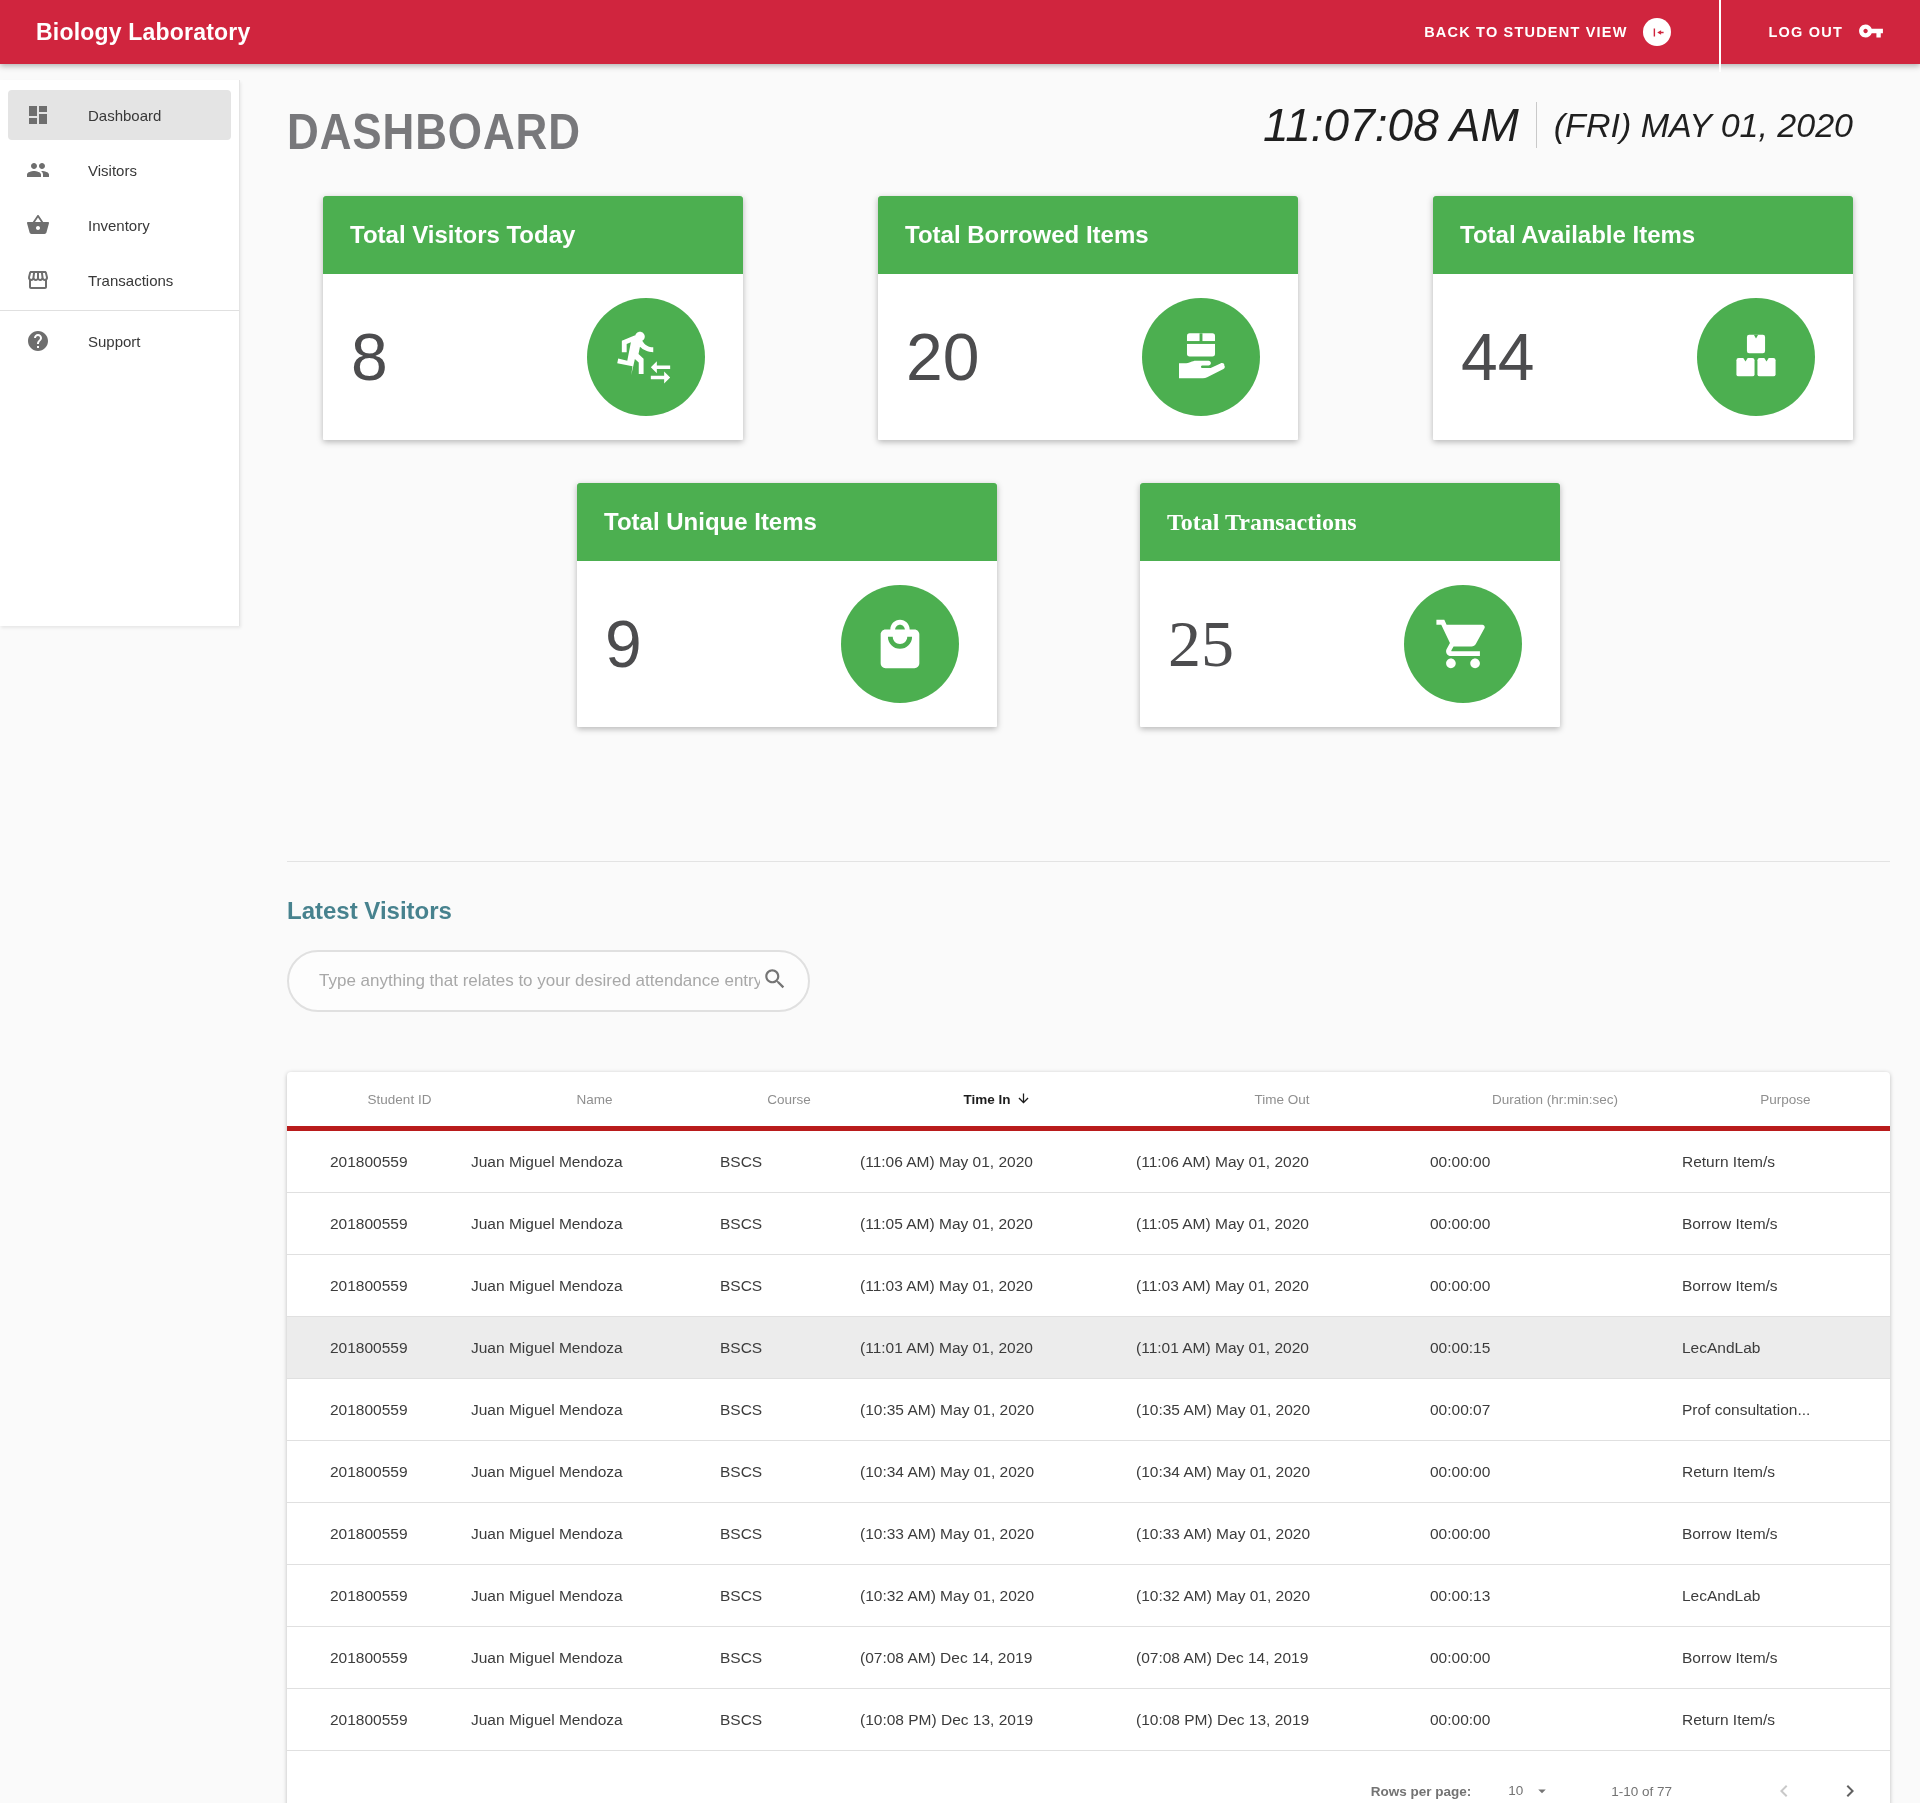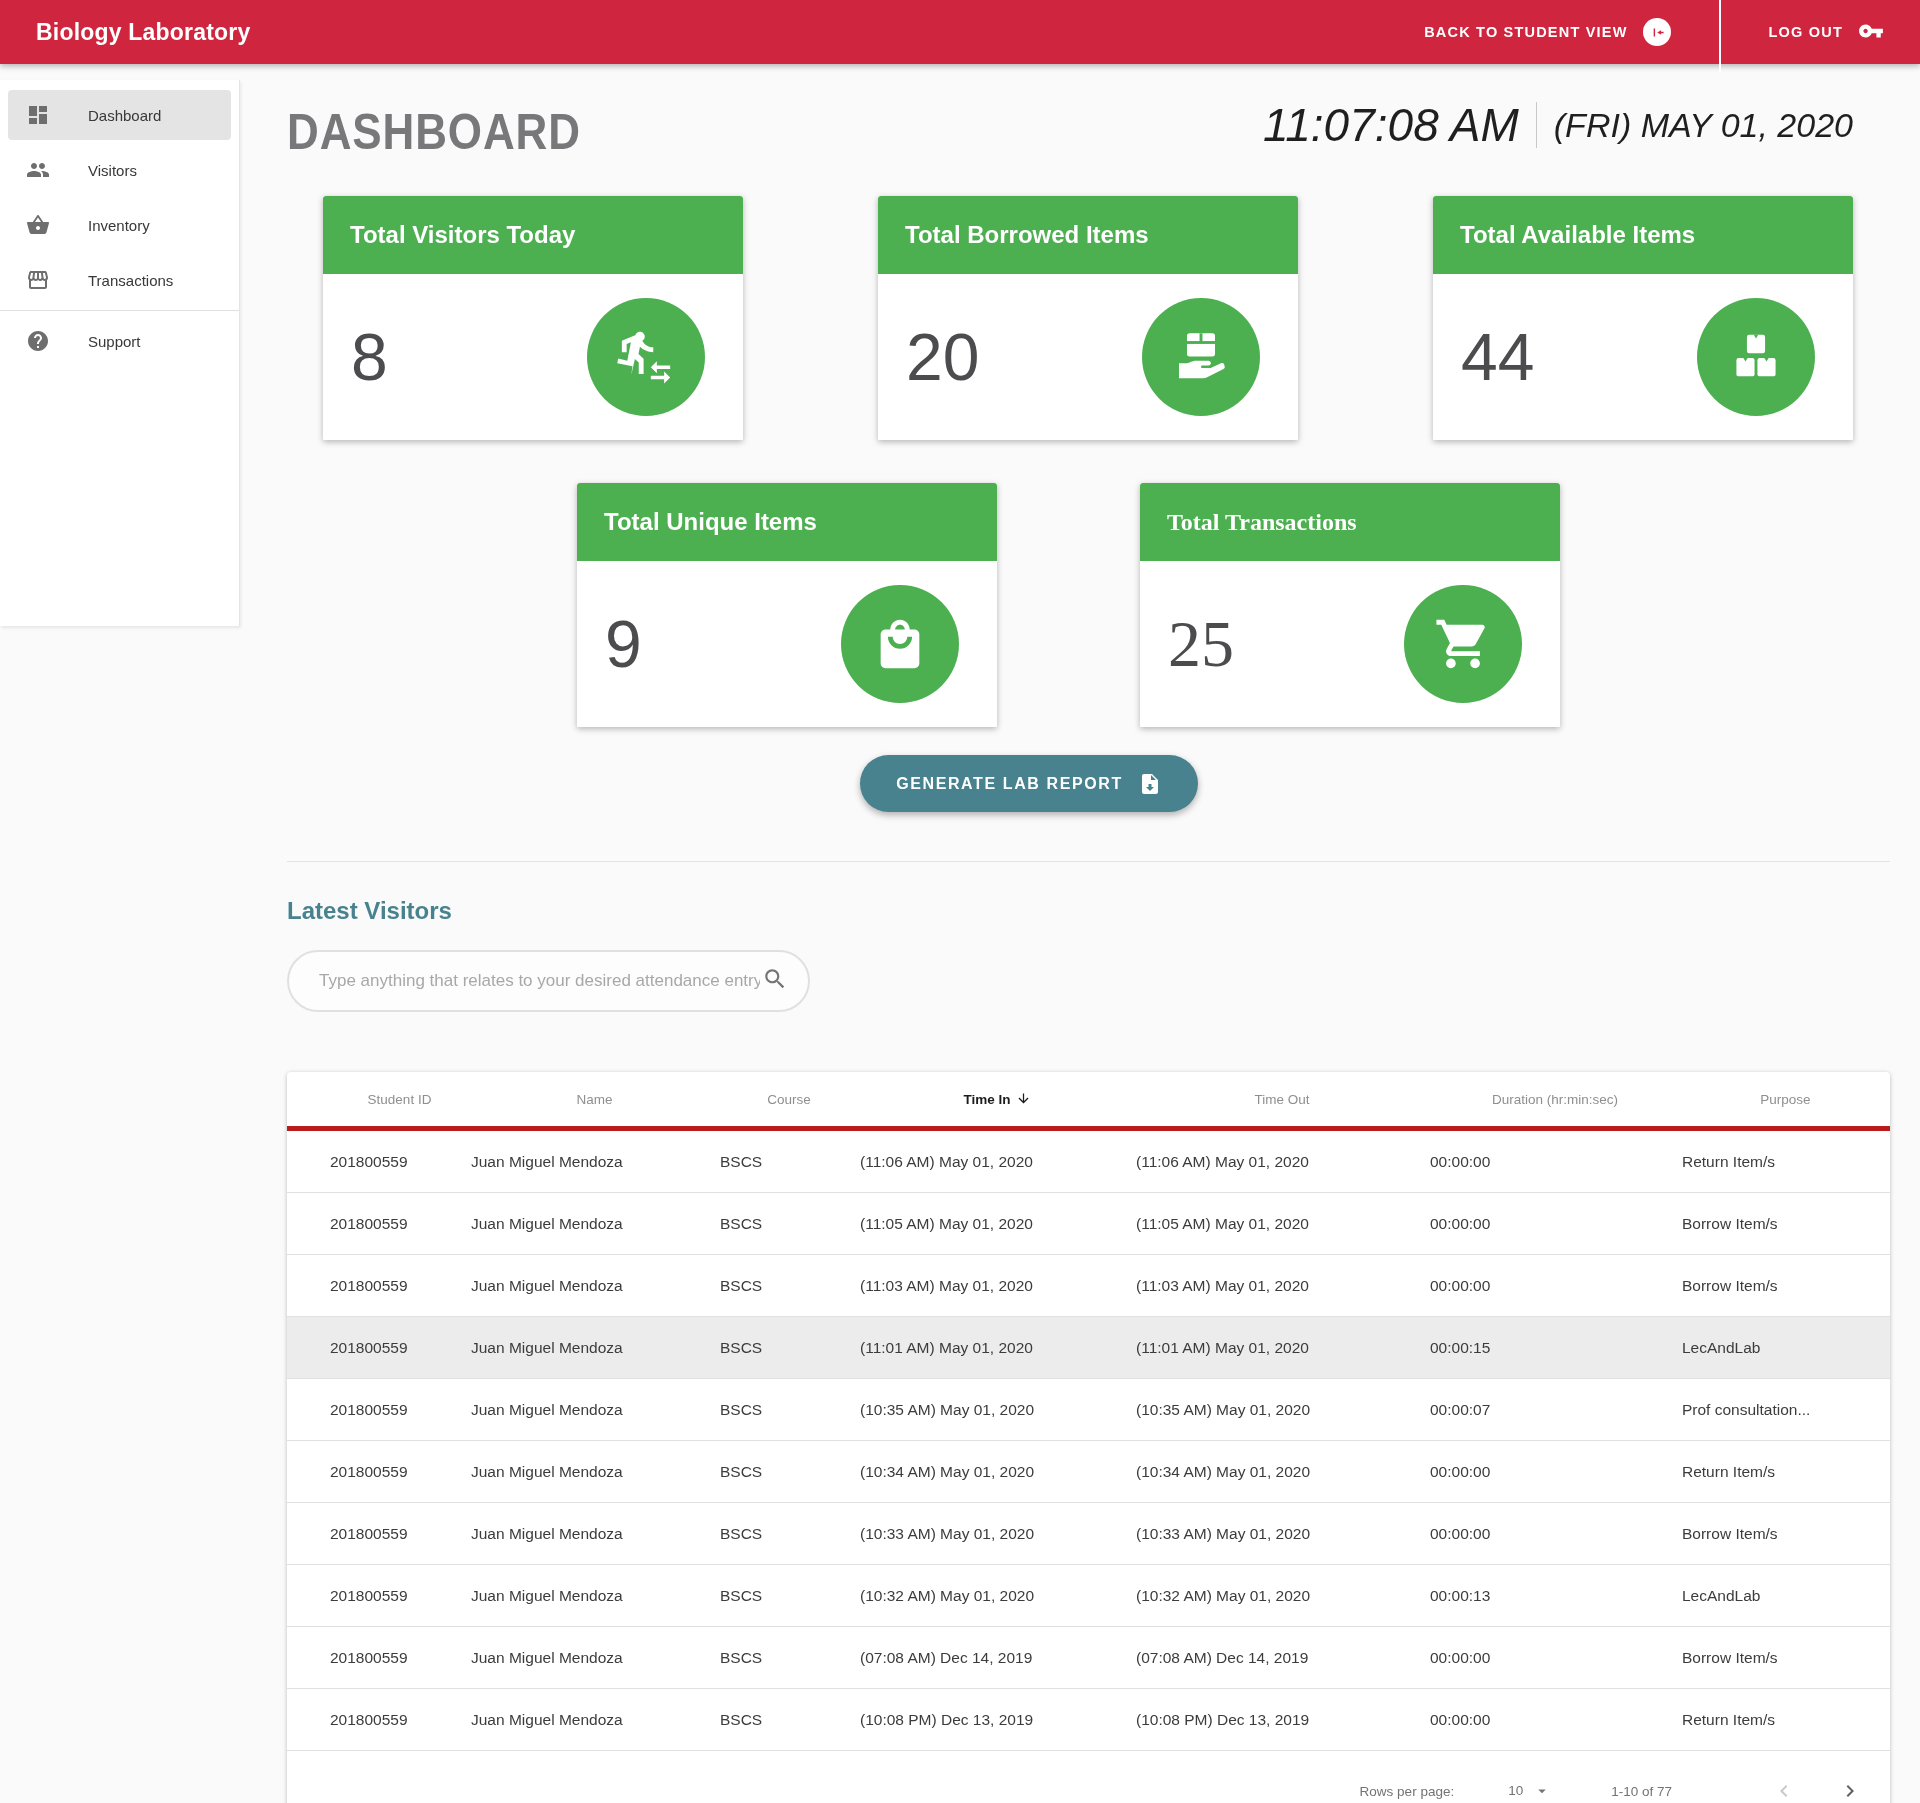--- a/index.html
+++ b/index.html
@@ -92,21 +92,21 @@
   th.sorted { color:#1c1c1c; font-weight:bold; }
   th .sort-arrow svg { width:15px; height:15px; fill:#1c1c1c; vertical-align:-2px; margin-left:5px; }
   td { height:59px; font-size:15.5px; color:#3c3c3c; border-bottom:1px solid #e0e0e0;
     white-space:nowrap; overflow:hidden; }
   th:first-child, td:first-child { padding-left:43px; }
   tr.highlighted td { background:#ececec; }
 
   
   .pagination { display:flex; align-items:center; justify-content:flex-end; height:80px;
     padding-right:28px; font-size:13.5px; color:#737373; }
-  .rpp-label { margin-right:46px; }
+  .rpp-label { margin-right:29px;font-weight:bold; }
   .rpp-select { display:flex; align-items:center; gap:10px; border-bottom:1px solid #949494;
     padding:0 8px 15px 8px; margin-top:15px; cursor:pointer; }
   .rpp-select svg { width:18px; height:18px; fill:#757575; }
   .range-label { margin-left:52px; margin-right:58px; }
   .pg-btn { background:none; border:none; cursor:pointer; padding:0; margin-left:42px;
     display:flex; align-items:center; }
   .pg-btn svg { width:24px; height:24px; }
   .pg-btn.disabled svg { fill:#c9c9c9; }
   .pg-btn.enabled svg { fill:#616161; }
 </style>
@@ -252,26 +252,20 @@
     <div class="card-body">
       <span class="card-value">25</span>
       <span class="card-icon-circle">
         <svg viewBox="0 0 24 24">
             <path d="M7 18c-1.1 0-1.99.9-1.99 2S5.9 22 7 22s2-.9 2-2-.9-2-2-2zM1 2v2h2l3.6 7.59-1.35 2.45c-.16.28-.25.61-.25.96 0 1.1.9 2 2 2h12v-2H7.42c-.14 0-.25-.11-.25-.25l.03-.12.9-1.63h7.45c.75 0 1.41-.41 1.75-1.03l3.58-6.49c.08-.14.12-.31.12-.49 0-.55-.45-1-1-1H5.21l-.94-2H1zm16 16c-1.1 0-1.99.9-1.99 2s.89 2 1.99 2 2-.9 2-2-.9-2-2-2z"></path>
           </svg>
       </span>
     </div>
   </div>
 
-  <button class="report-btn">
-    <span>GENERATE LAB REPORT</span>
-    <svg viewBox="0 0 24 24" fill-rule="evenodd">
-        <path d="M14 2H6c-1.1 0-2 .9-2 2v16c0 1.1.9 2 2 2h12c1.1 0 2-.9 2-2V8l-6-6zm4 6h-5V3l5 5zm-6 11l-4-4h2.5v-3h3v3H16l-4 4z"></path>
-      </svg>
-  </button>
 
   <div class="section-divider"></div>
   <div class="lv-heading">Latest Visitors</div>
 
   <div class="search-pill">
     <input class="search-input" type="text" placeholder="Type anything that relates to your desired attendance entry..." style="">
     <span class="search-icon">
       <svg viewBox="0 0 24 24">
           <path d="M15.5 14h-.79l-.28-.27C15.41 12.59 16 11.11 16 9.5 16 5.91 13.09 3 9.5 3S3 5.91 3 9.5 5.91 16 9.5 16c1.61 0 3.09-.59 4.23-1.57l.27.28v.79l5 4.99L20.49 19l-4.99-5zm-6 0C7.01 14 5 11.99 5 9.5S7.01 5 9.5 5 14 7.01 14 9.5 11.99 14 9.5 14z"></path>
         </svg>

